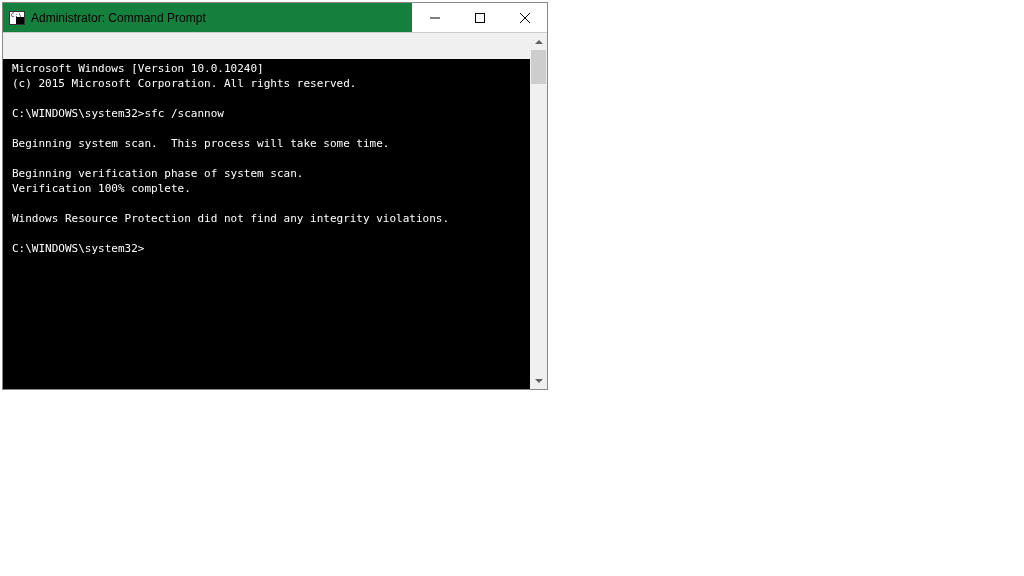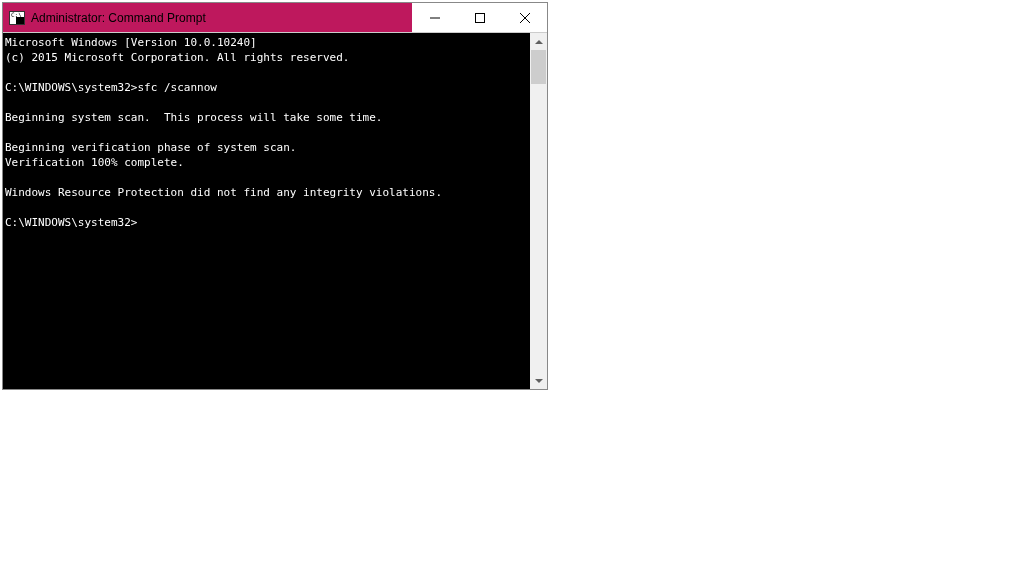--- a/index.html
+++ b/index.html
@@ -20,21 +20,21 @@
       top: 2px;
       width: 546px;
       height: 388px;
       border: 1px solid #888;
       background: #ffffff;
       display: flex;
       flex-direction: column;
     }
     .titlebar {
       height: 30px;
-      background: #be185d;
+      background: #15803d;
       display: flex;
       align-items: center;
       border-bottom: 1px solid #ccc;
       user-select: none;
     }
     .titlebar-icon {
       width: 16px;
       height: 14px;
       margin-left: 6px;
       margin-right: 6px;
@@ -86,23 +86,24 @@
       background: #f0f0f0;
       overflow: hidden;
     }
     .terminal {
       flex: 1;
       background: #000000;
       color: #ffffff;
       font-family: "Consolas", "Lucida Console", monospace;
       font-size: 11px;
       line-height: 15px;
-      padding: 2px 0 2px 2px;
+      padding: 2px 0 2px 9px;
       white-space: pre;
       overflow: hidden;
+      margin-top: 26px;
     }
     .terminal-line {
       display: block;
       min-height: 15px;
     }
     .scrollbar {
       width: 17px;
       background: #f0f0f0;
       position: relative;
       display: flex;

